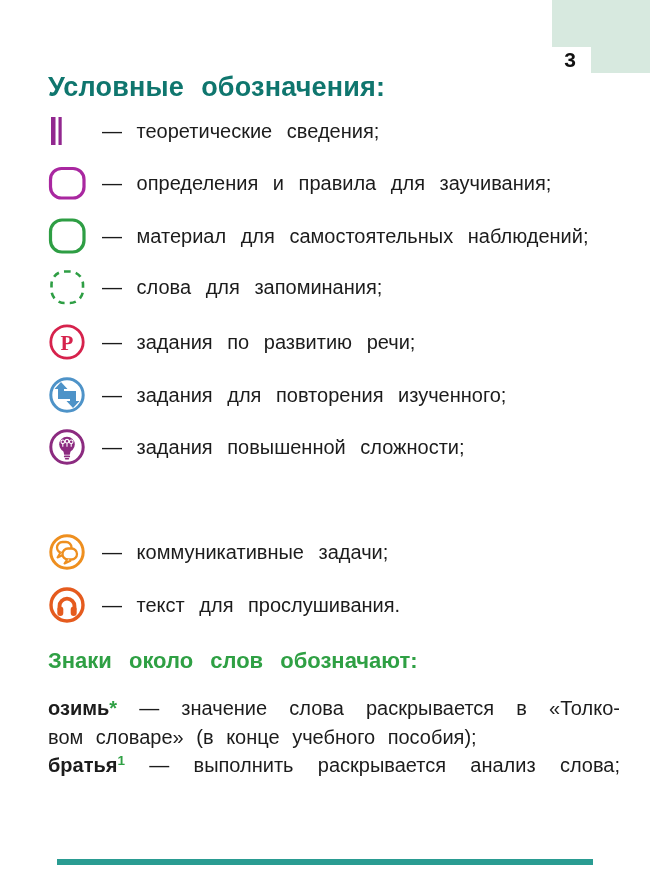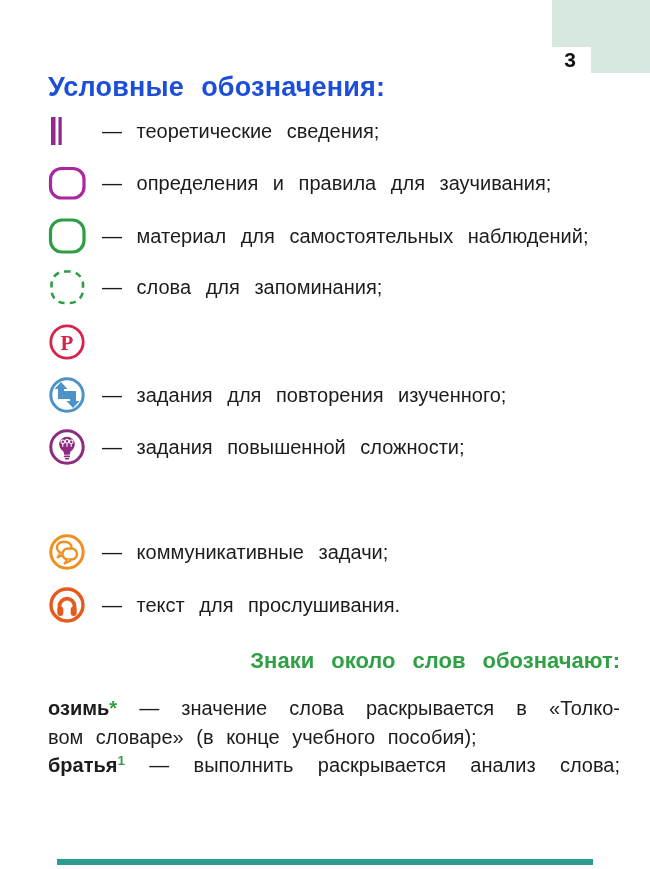--- a/index.html
+++ b/index.html
@@ -3,28 +3,28 @@
 <meta charset="utf-8">
 <style>
   html,body{margin:0;padding:0;background:#fff;}
   .page{position:relative;width:650px;height:869px;background:#fff;overflow:hidden;
         font-family:"Liberation Sans","DejaVu Sans",sans-serif;color:#1C1C1C;}
   .tab-a{position:absolute;left:552px;top:0;width:98px;height:47px;background:#D7E9DF;}
   .tab-b{position:absolute;left:591px;top:47px;width:59px;height:26px;background:#D7E9DF;}
   .page-num{position:absolute;left:550px;top:46px;width:40px;height:27px;line-height:27px;
         text-align:center;font-weight:bold;font-size:21px;color:#111;}
   .title{position:absolute;left:48px;top:72px;font-size:27px;font-weight:bold;
-        color:#1d4ed8;word-spacing:0.35em;letter-spacing:0.2px;}
+        color:#0f766e;word-spacing:0.35em;letter-spacing:0.2px;}
   .row{position:absolute;left:48px;height:40px;display:flex;align-items:center;}
   .ic{flex:0 0 40px;width:40px;height:38px;}
   .ic svg{display:block;}
   .lbl{margin-left:14px;font-size:20px;word-spacing:0.45em;white-space:nowrap;color:#1C1C1C;}
   .r1{top:111px}.r2{top:163px}.r3{top:216px}.r4{top:267px}.r5{top:322px}
   .r6{top:375px}.r7{top:427px}.r8{top:481px}.r9{top:532px}.r10{top:585px}
-  .signs-heading{position:absolute;left:48px;right:30px;top:648px;text-align:right;
+  .signs-heading{position:absolute;left:48px;right:30px;top:648px;text-align:left;
         font-weight:bold;font-size:22px;color:#2FA044;word-spacing:0.5em;}
   .signs{position:absolute;left:48px;right:30px;top:694px;font-size:20px;
         line-height:28.5px;word-spacing:7px;}
   .sline{display:block;}
   .jline{text-align:justify;text-align-last:justify;}
   .bw{font-weight:bold;margin-top:28px;}
   .astmark{color:#2FA044;font-weight:bold;}
   .supmark{color:#2FA044;font-weight:bold;font-size:13.5px;position:relative;top:-7.5px;}
   .footer-bar{position:absolute;left:57px;top:859px;width:536px;height:6px;background:#2A9C92;}
 </style>
@@ -76,20 +76,21 @@
     <span class="lbl">— материал  для  самостоятельных  наблюдений;</span>
   </div>
 
   <div class="row r5">
     <span class="ic" style="color: rgb(214, 34, 76);">
       <svg width="38" height="38" viewBox="0 0 38 38">
         <circle cx="19" cy="19" r="16.2" fill="none" stroke="currentColor" stroke-width="2.8"></circle>
         <text x="19" y="26.5" text-anchor="middle" font-size="21" font-weight="bold" font-family="&quot;Liberation Serif&quot;,&quot;DejaVu Serif&quot;,serif" fill="currentColor">Р</text>
       </svg>
     </span>
+    <span class="lbl">— задания  по  развитию  речи;</span>
   </div>
 
   <div class="row r6">
     <span class="ic" style="color: rgb(78, 147, 200);">
       <svg width="38" height="38" viewBox="0 0 38 38">
         <circle cx="19" cy="19" r="16.2" fill="none" stroke="currentColor" stroke-width="3"></circle>
         <path d="M13 6 L19.5 13 L16 13 L16 19 L24 19 L24 23 L10 23 L10 13 L6.5 13 Z" fill="currentColor"></path>
         <path d="M25 32 L18.5 25 L22 25 L22 19 L14 19 L14 15 L28 15 L28 25 L31.5 25 Z" fill="currentColor"></path>
       </svg>
     </span>

